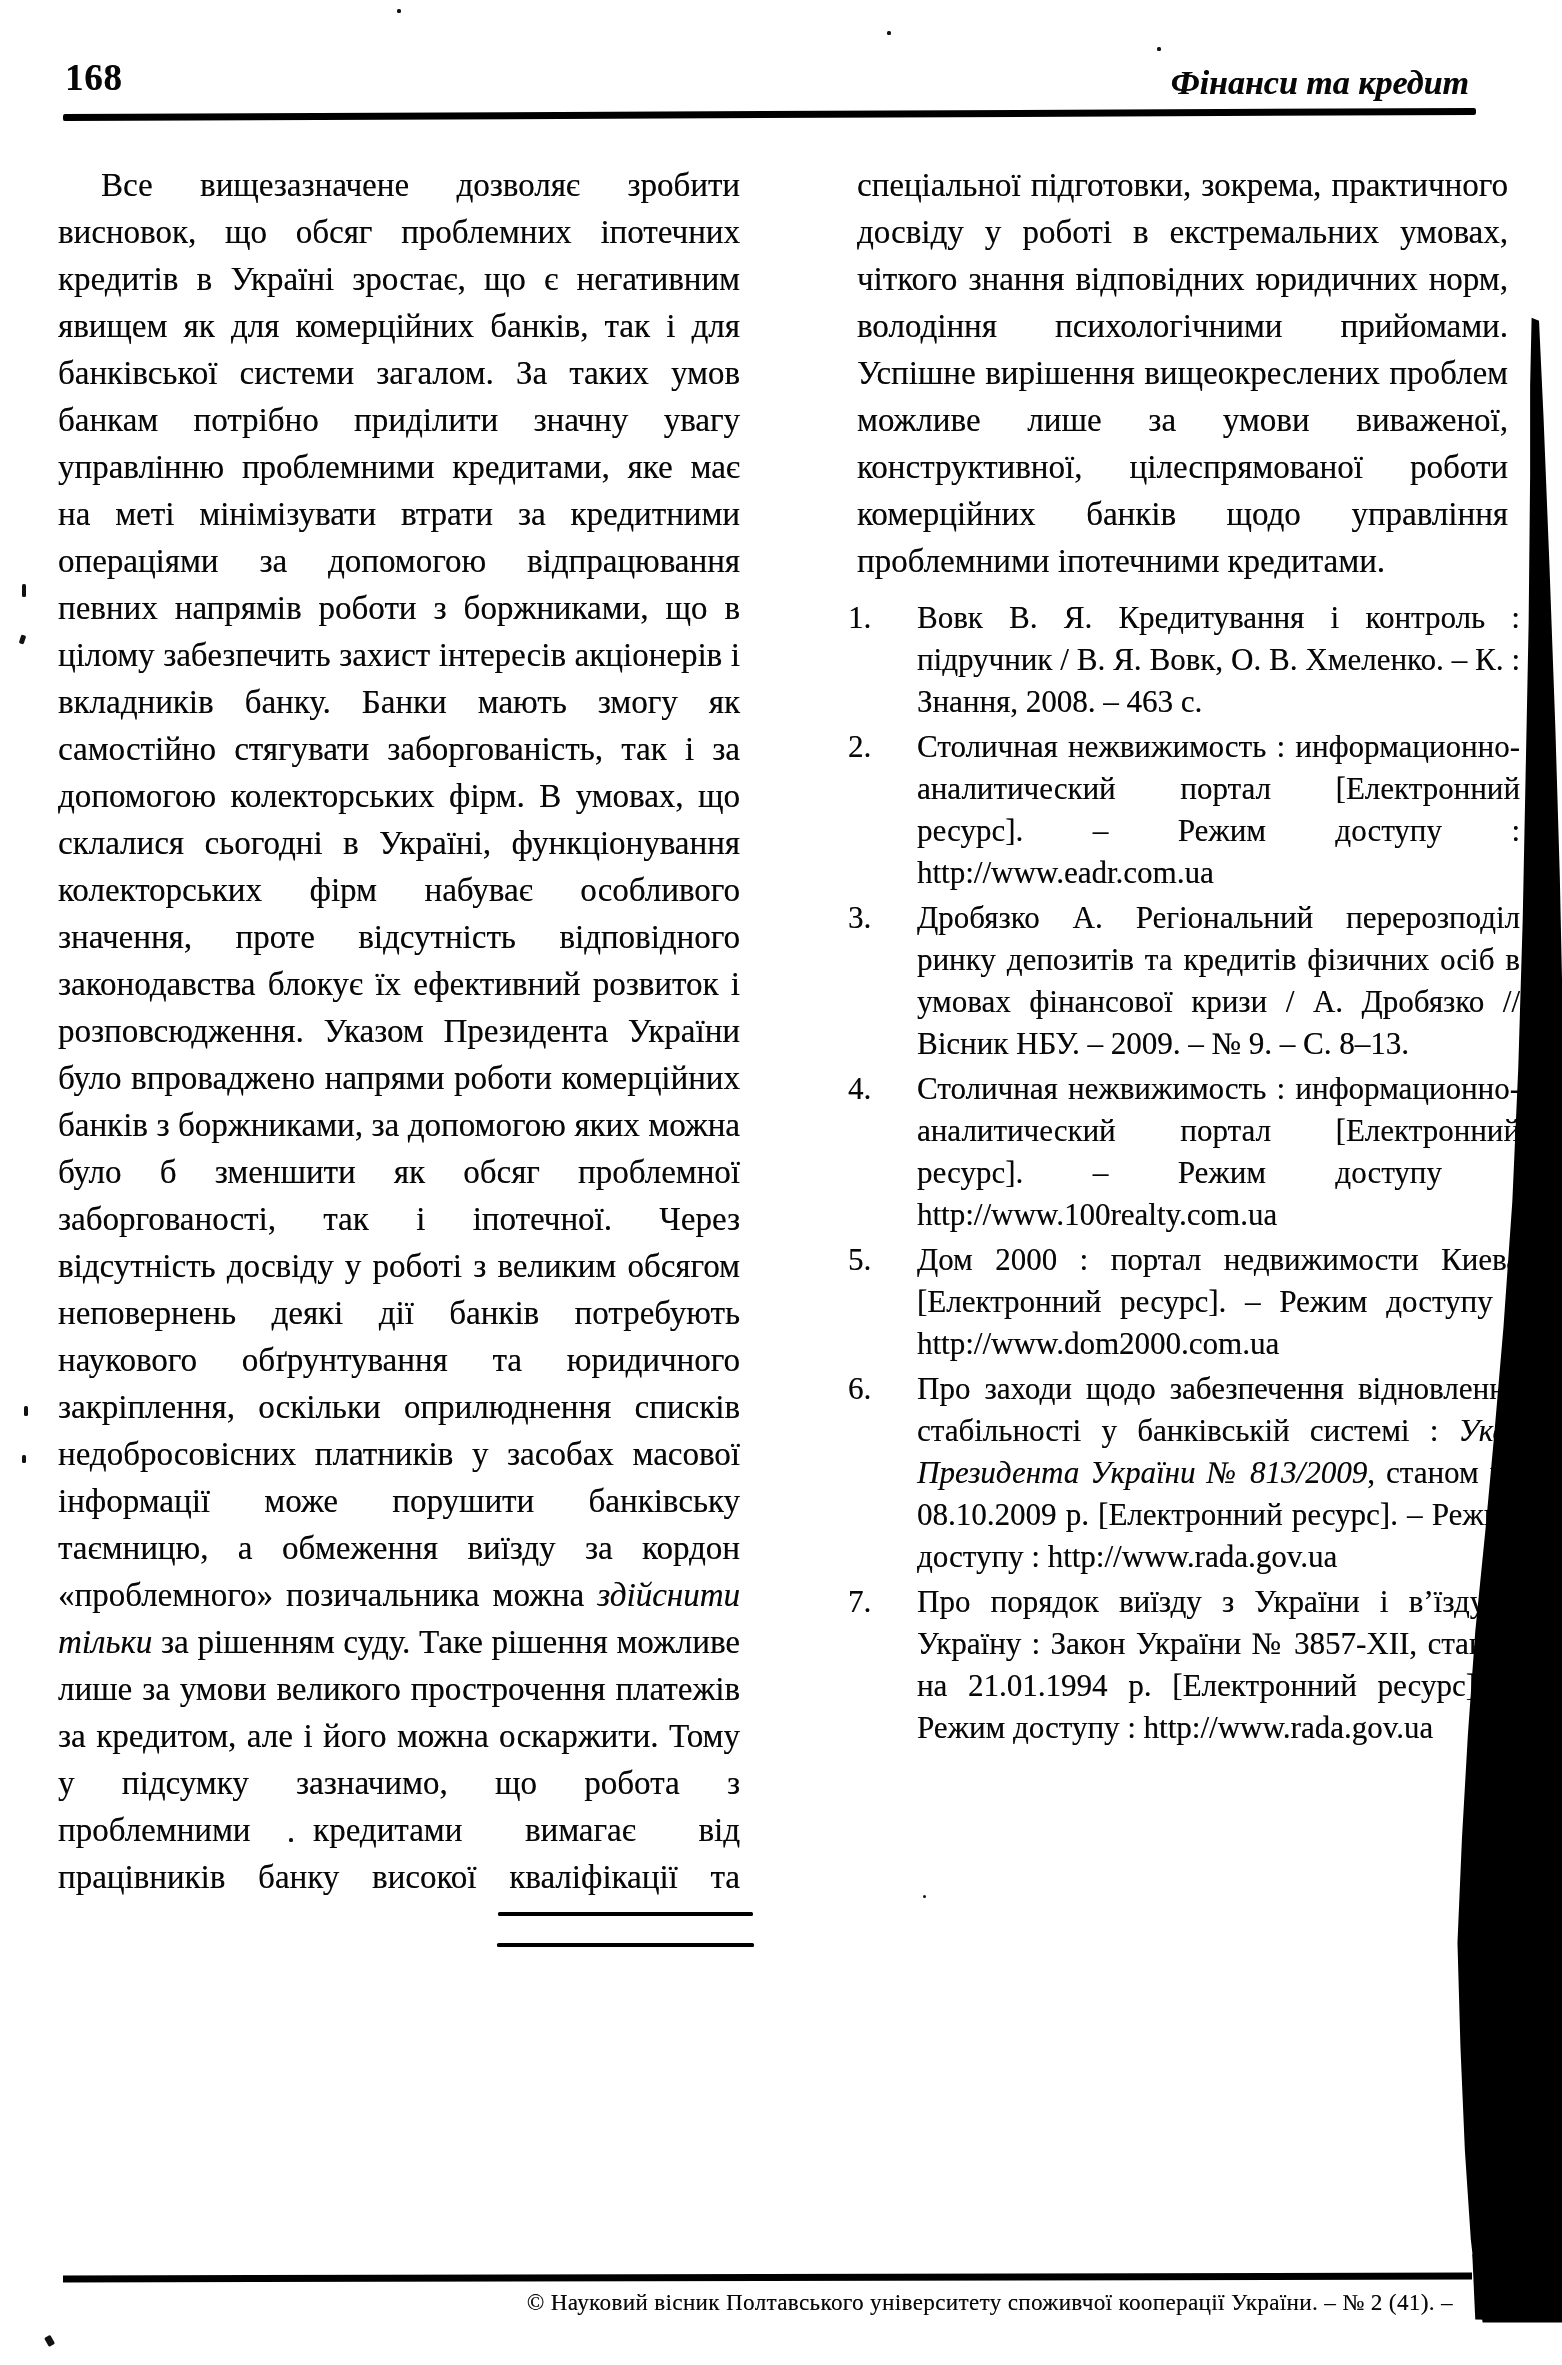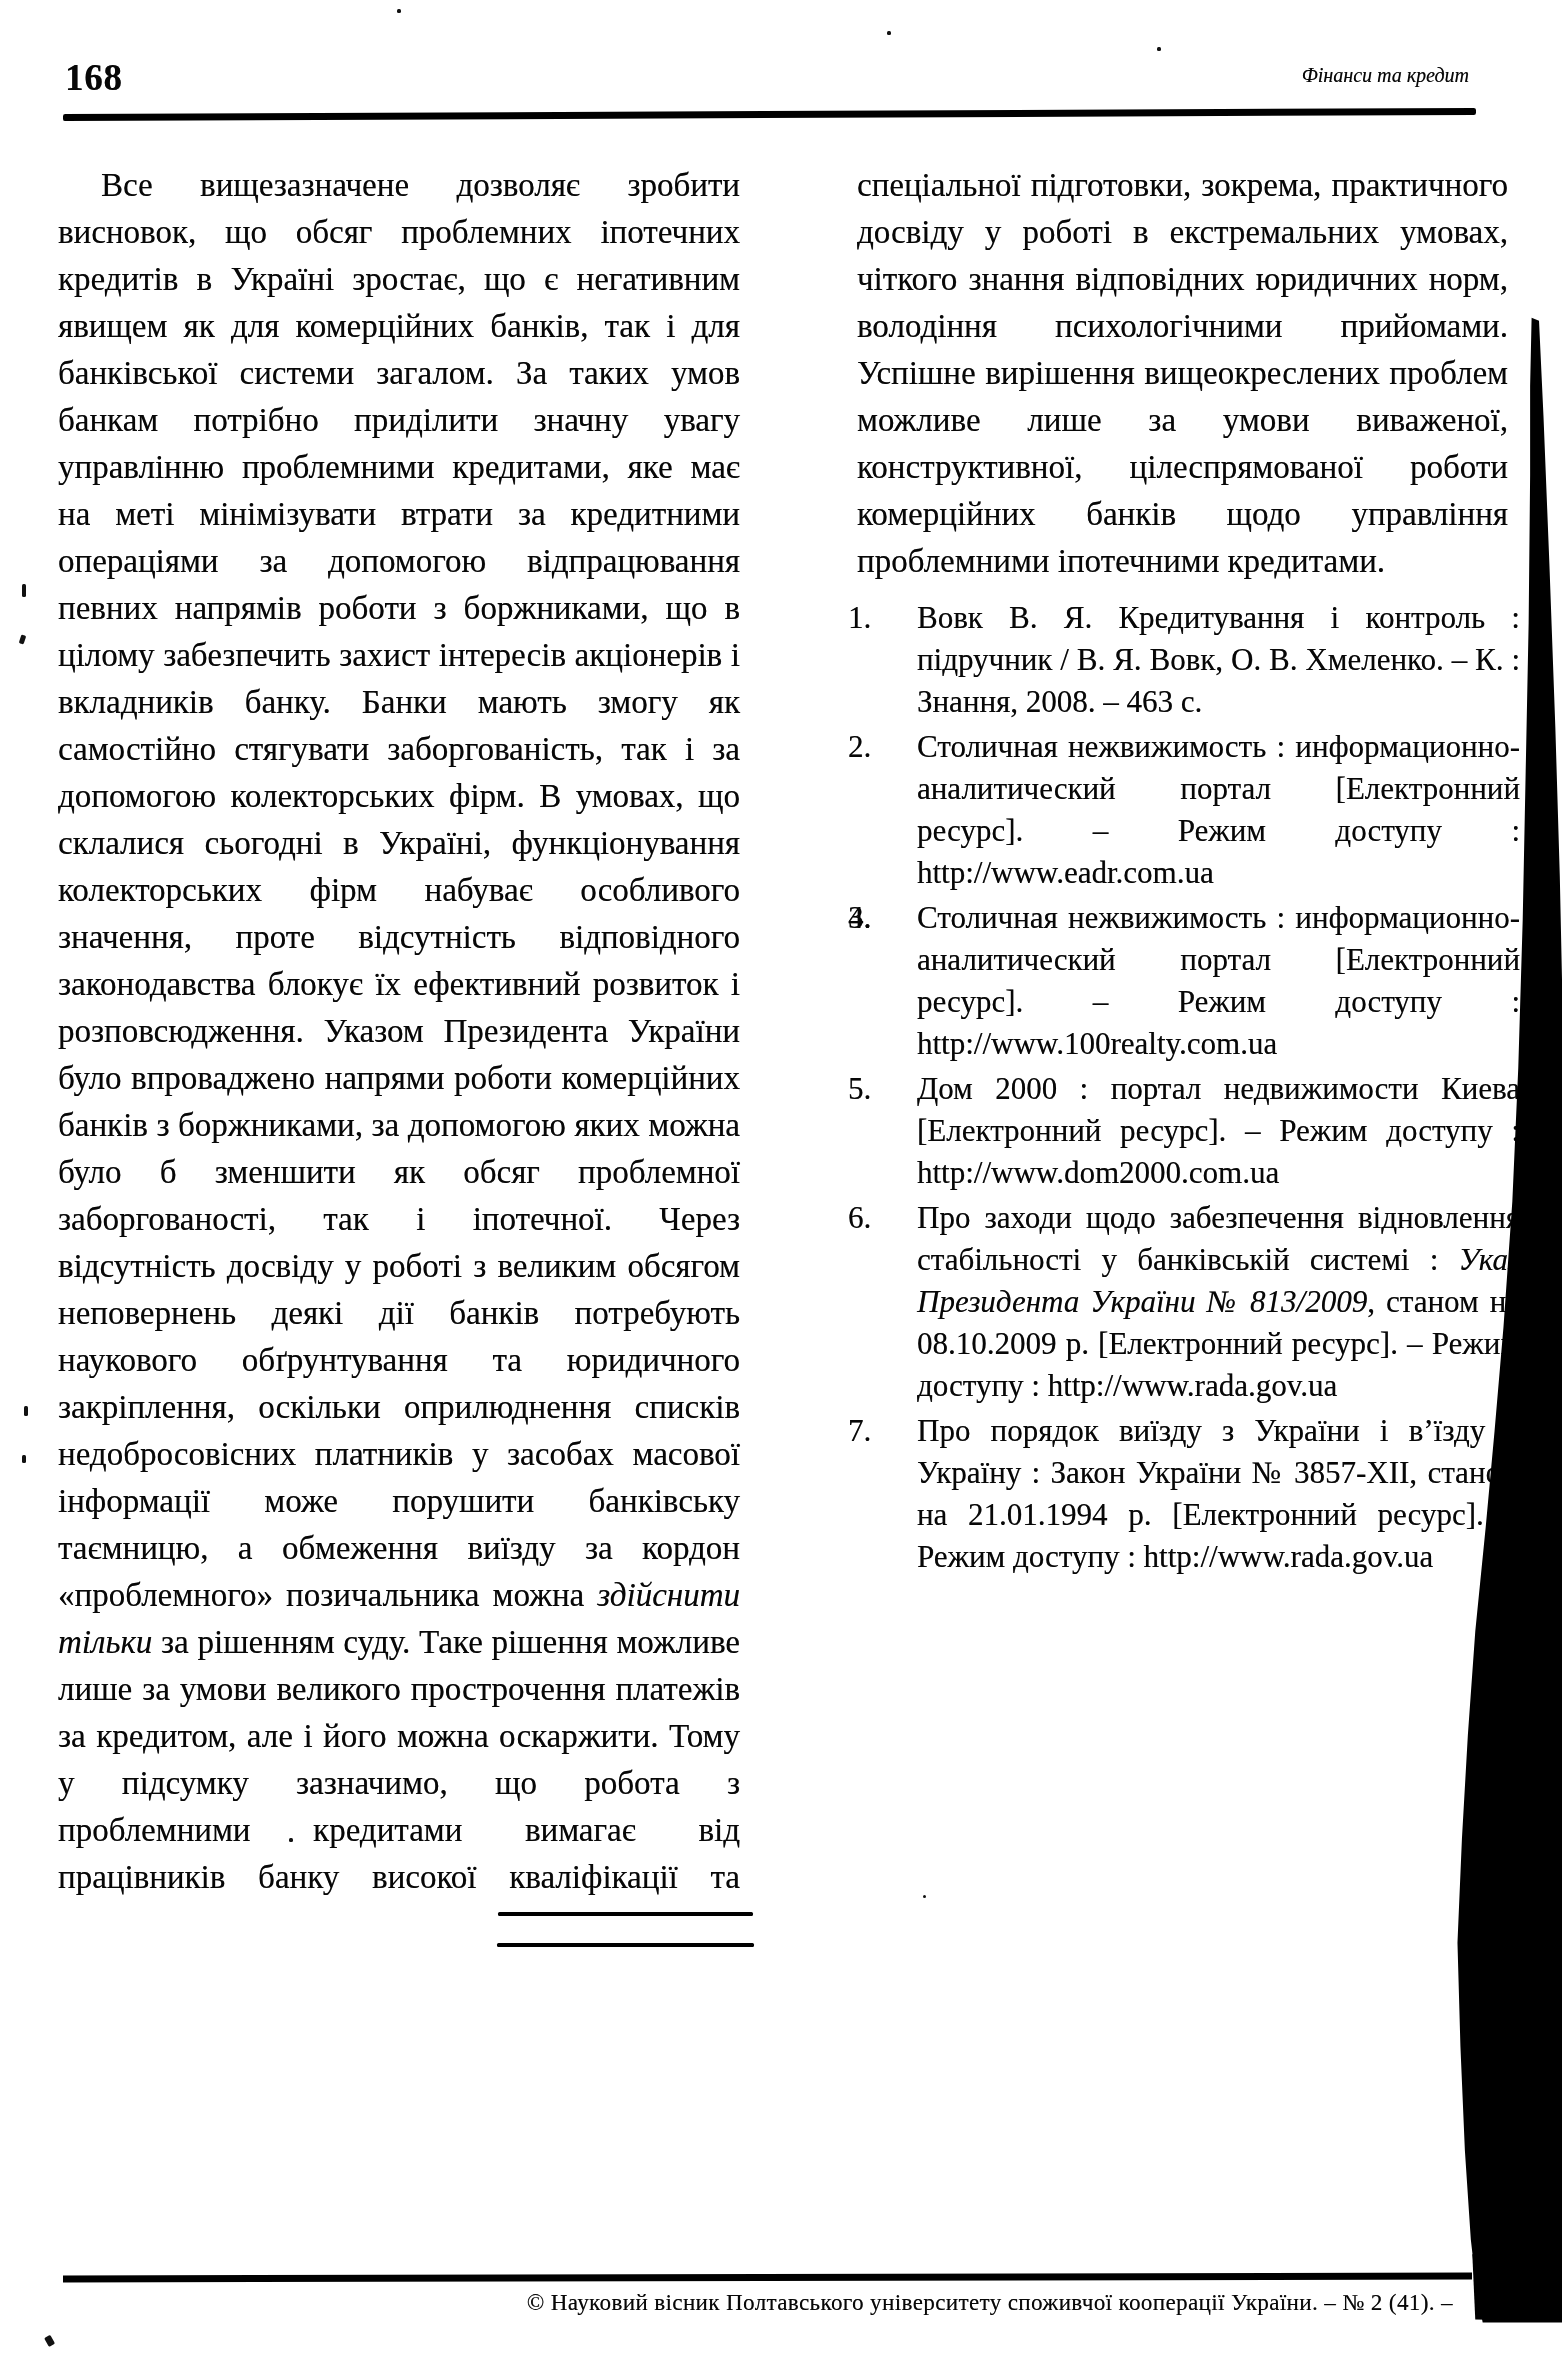--- a/index.html
+++ b/index.html
@@ -13,21 +13,21 @@
     text-shadow:0.2px 0.3px 0 rgba(0,0,0,0.55);
   }
   
   .page-number{
     position:absolute;left:65px;top:56px;
     font-size:37px;font-weight:bold;
     letter-spacing:0.7px;
   }
   .journal-title{
     position:absolute;right:93px;top:64px;
-    font-size:20px;font-style:italic;font-weight:normal;
+    font-size:34px;font-style:italic;font-weight:bold;
   }
   .header-rule{
     position:absolute;left:63px;top:111px;width:1413px;height:6.7px;
     background:#000;transform:rotate(-0.25deg);
     border-radius:2.2px;
   }
   
   .col{
     position:absolute;top:150px;
     font-size:33px;line-height:47px;
@@ -88,21 +88,21 @@
     <p class="body-par">спеціальної підготовки, зокрема, практичного досвіду у роботі в екстремальних умовах, чіткого знання відповідних юридичних норм, володіння психологічними прийомами. Успішне вирішення вищеокреслених проблем можливе лише за умови виваженої, конструктивної, цілеспрямованої роботи комерційних банків щодо управління проблемними іпотечними кредитами.</p>
 
 
     <div class="ref">
       <span class="ref-num">1.</span><span>Вовк В. Я. Кредитування і контроль : підручник / В. Я. Вовк, О. В. Хмеленко. – К. : Знання, 2008. – 463 с.</span><span class="it"></span><span></span>
     </div>
     <div class="ref">
       <span class="ref-num">2.</span><span>Столичная нежвижимость : информационно-аналитический портал [Електронний ресурс]. – Режим доступу : http://www.eadr.com.ua</span><span class="it"></span><span></span>
     </div>
     <div class="ref">
-      <span class="ref-num">3.</span><span class="it"></span><span></span>
+      <span class="ref-num">3.</span><span>Дробязко А. Регіональний перерозподіл ринку депозитів та кредитів фізичних осіб в умовах фінансової кризи / А. Дробязко // Вісник НБУ. – 2009. – № 9. – С. 8–13.</span><span class="it"></span><span></span>
     </div>
     <div class="ref">
       <span class="ref-num">4.</span><span>Столичная нежвижимость : информационно-аналитический портал [Електронний ресурс]. – Режим доступу : http://www.100realty.com.ua</span><span class="it"></span><span></span>
     </div>
     <div class="ref">
       <span class="ref-num">5.</span><span>Дом 2000 : портал недвижимости Киева [Електронний ресурс]. – Режим доступу : http://www.dom2000.com.ua</span><span class="it"></span><span></span>
     </div>
     <div class="ref">
       <span class="ref-num">6.</span><span>Про заходи щодо забезпечення відновлення стабільності у банківській системі : </span><span class="it">Указ Президента України № 813/2009</span><span>, станом на 08.10.2009 р. [Електронний ресурс]. – Режим доступу : http://www.rada.gov.ua</span>
     </div>

